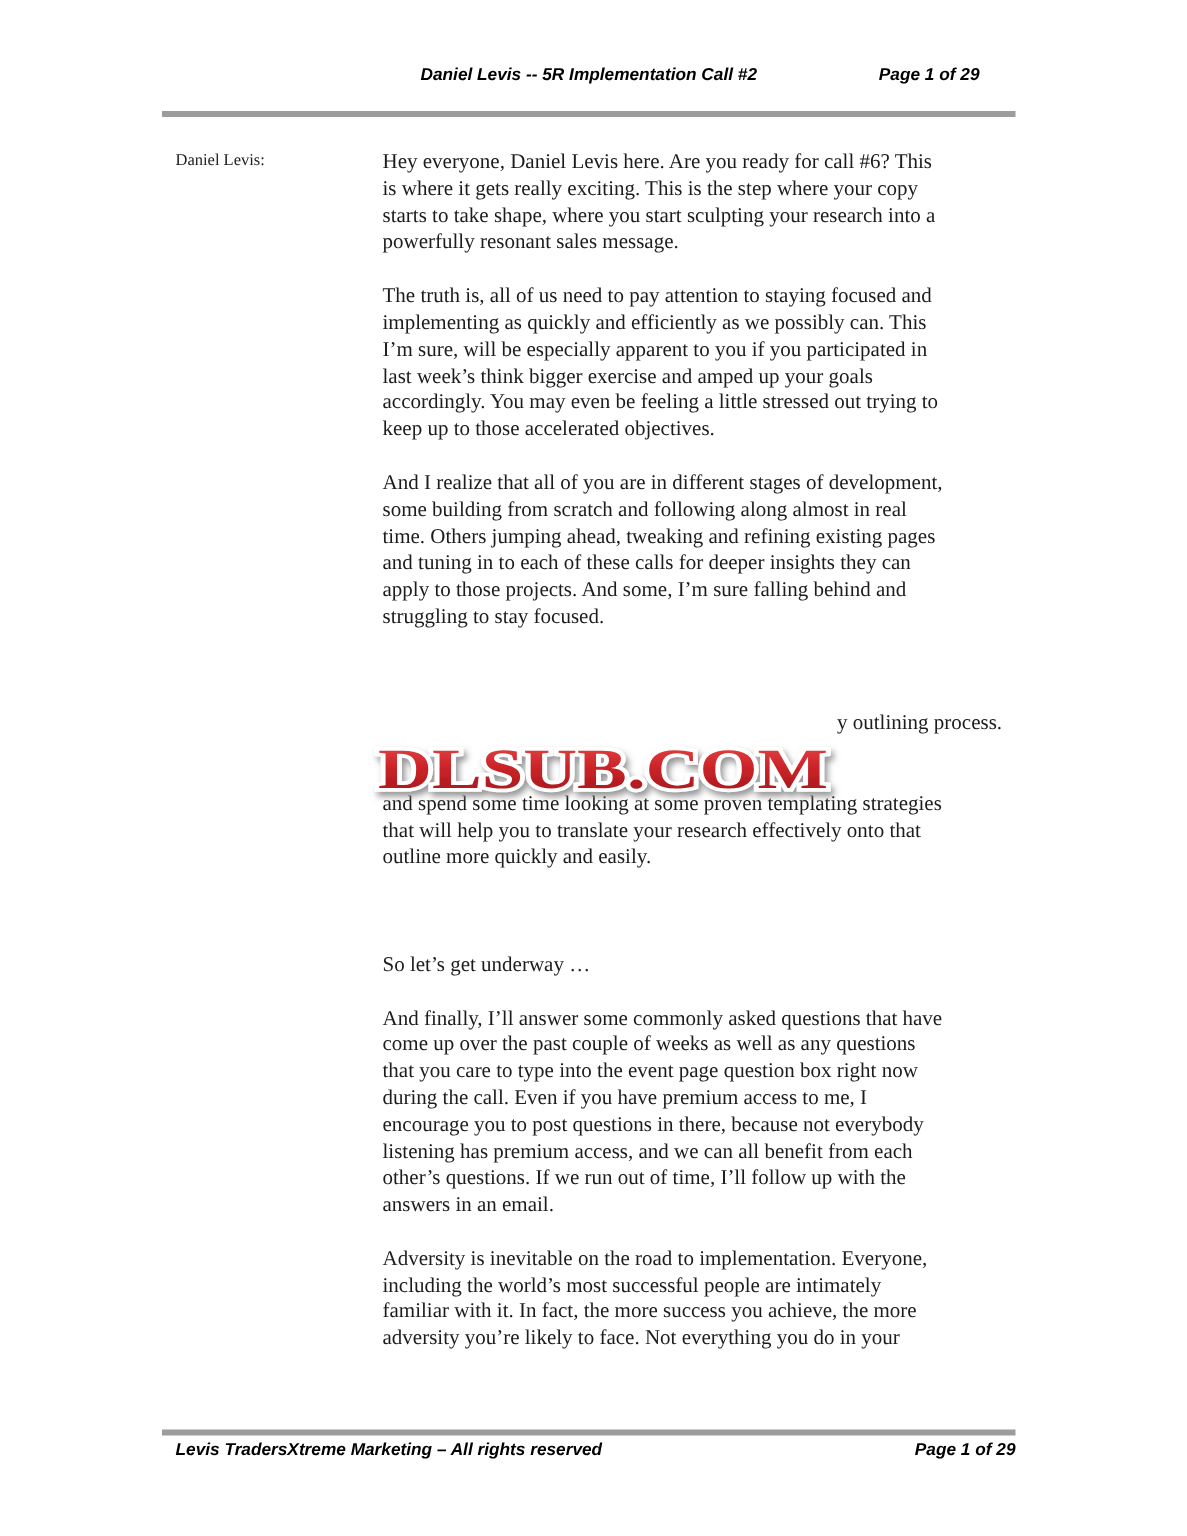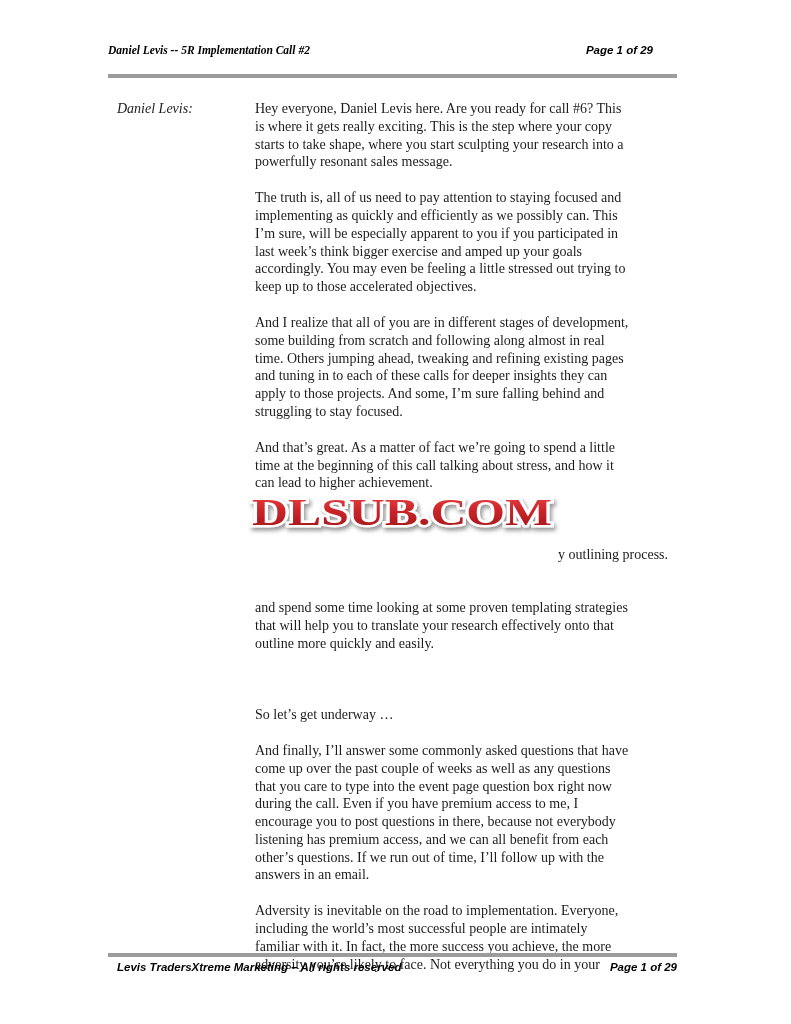--- a/index.html
+++ b/index.html
@@ -8,29 +8,29 @@
     font-family:"Liberation Serif", serif; color:#1c1c1c; overflow:hidden;
   }
 
   
   .tc4s { position:absolute; top:2px; right:2px; }
 
   
   .header-row { position:absolute; left:108px; top:44px; width:569px;
     font-family:"Liberation Sans", sans-serif; font-weight:bold; font-style:italic;
     font-size:11.5px; color:#000; }
-  .header-title { width:100%; text-align:left;font-family:Liberation Serif, serif; }
+  .header-title { width:100%; text-align:center; }
   .header-page { position:absolute; right:24px; top:0; }
 
   .rule { position:absolute; left:108px; width:569px; height:4px; background:#9c9c9c; }
   .rule-top { top:74px; }
   .rule-bottom { top:953px; }
 
   
-  .speaker { position:absolute; left:117px; top:101px; font-style:italic; font-size:14px; }
+  .speaker { position:absolute; left:117px; top:101px; font-size:11px; }
   .bodycol { position:absolute; left:255px; top:100px; width:470px;
     font-size:14px; line-height:17.8px; }
   .p { white-space:pre; margin:0 0 18px 0; }
   .obscured-line { padding-left:303px; }
 
   
   .watermark { position:absolute; left:248px; top:488px; z-index:5; }
 
   
   .footer-row { position:absolute; left:108px; top:961px; width:569px;
@@ -68,23 +68,20 @@
 I’m sure, will be especially apparent to you if you participated in
 last week’s think bigger exercise and amped up your goals
 accordingly. You may even be feeling a little stressed out trying to
 keep up to those accelerated objectives.</div>
     <div class="p">And I realize that all of you are in different stages of development,
 some building from scratch and following along almost in real
 time. Others jumping ahead, tweaking and refining existing pages
 and tuning in to each of these calls for deeper insights they can
 apply to those projects. And some, I’m sure falling behind and
 struggling to stay focused.</div>
-    <div class="p">And that’s great. As a matter of fact we’re going to spend a little
-time at the beginning of this call talking about stress, and how it
-can lead to higher achievement.</div>
     <div class="p">
       <div class="obscured-line">y outlining process.</div>
       <div>and spend some time looking at some proven templating strategies
 that will help you to translate your research effectively onto that
 outline more quickly and easily.</div>
     </div>
     <div class="p">So let’s get underway …</div>
     <div class="p">And finally, I’ll answer some commonly asked questions that have
 come up over the past couple of weeks as well as any questions
 that you care to type into the event page question box right now

